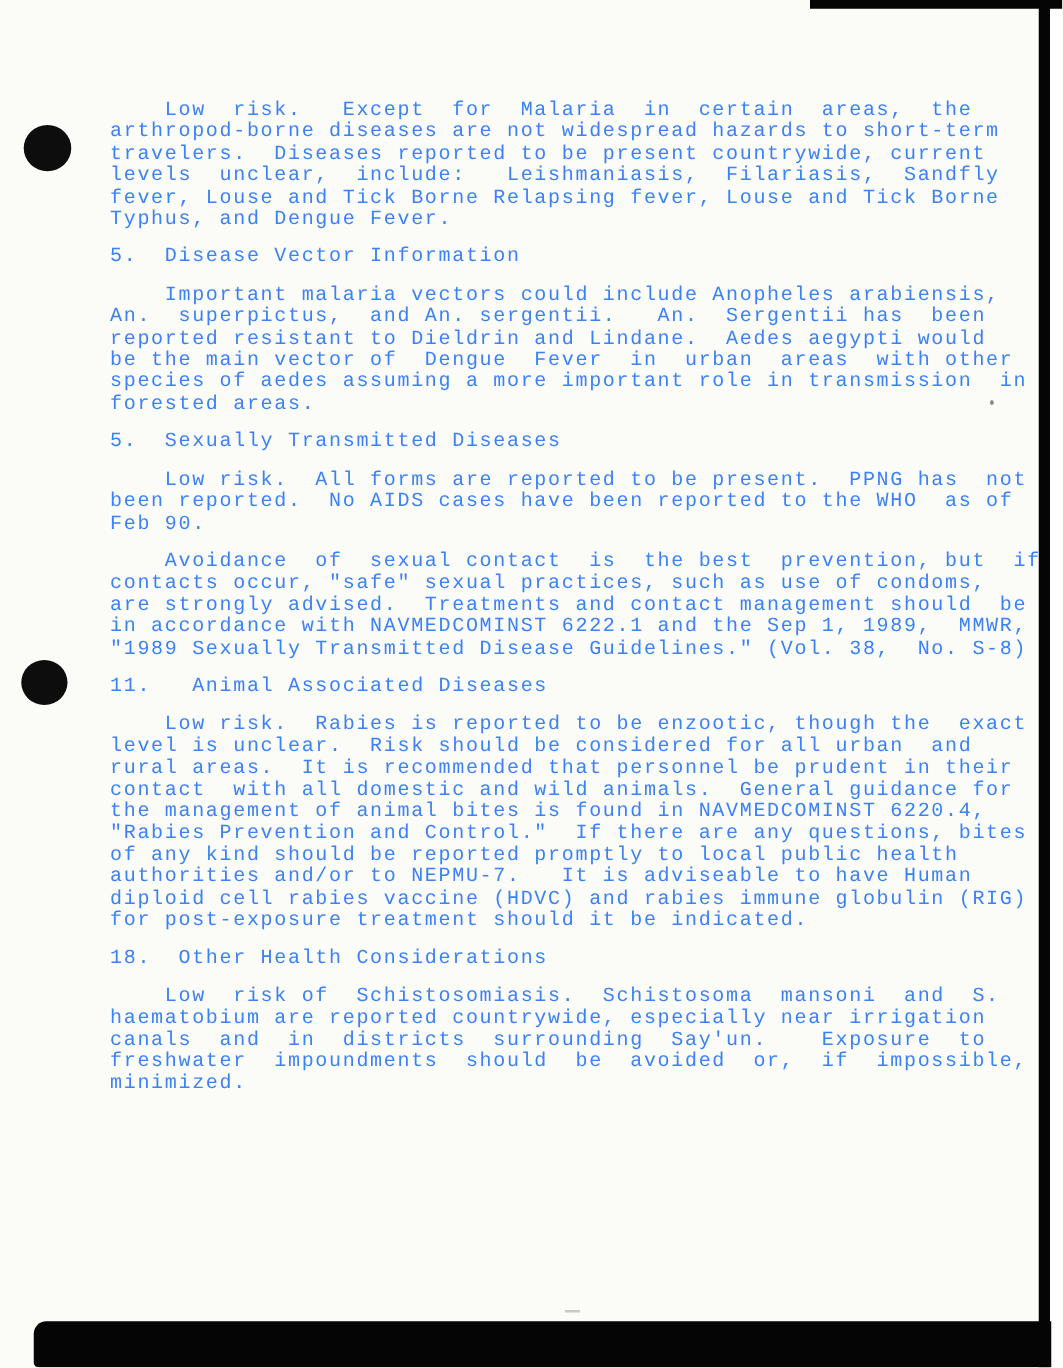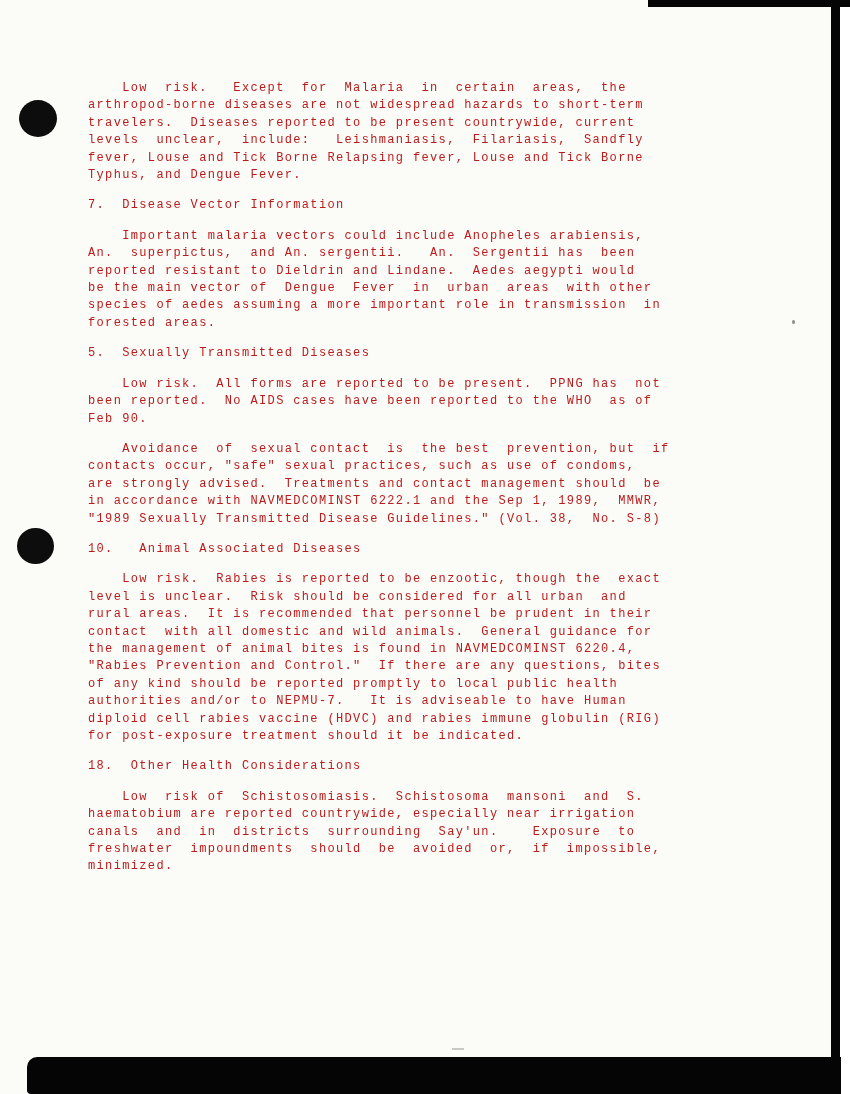--- a/index.html
+++ b/index.html
@@ -13,22 +13,22 @@
     height: 1094px;
     background: #fbfbf8;
     overflow: hidden;
     font-family: "Liberation Mono", "DejaVu Sans Mono", monospace;
   }
   .content {
     position: absolute;
     left: 88px;
     top: 80px;
     width: 700px;
-    color: #b91c1c;
-    font-size: 12px;
+    color: #3b82f6;
+    font-size: 16px;
     line-height: 17.4px;
     letter-spacing: 1.35px;
   }
   .block {
     white-space: pre;
     margin: 0 0 13px 0;
   }
   .scan-edge-right {
     position: absolute;
     left: 831px;
@@ -113,37 +113,37 @@
   <div class="speck-1"></div>
   <div class="speck-2"></div>
 
   <div class="content">
     <div class="block para">    Low  risk.   Except  for  Malaria  in  certain  areas,  the
 arthropod-borne diseases are not widespread hazards to short-term
 travelers.  Diseases reported to be present countrywide, current
 levels  unclear,  include:   Leishmaniasis,  Filariasis,  Sandfly
 fever, Louse and Tick Borne Relapsing fever, Louse and Tick Borne
 Typhus, and Dengue Fever.</div>
-    <div class="block heading">7.  Disease Vector Information</div>
+    <div class="block heading">5.  Disease Vector Information</div>
     <div class="block para">    Important malaria vectors could include Anopheles arabiensis,
 An.  superpictus,  and An. sergentii.   An.  Sergentii has  been
 reported resistant to Dieldrin and Lindane.  Aedes aegypti would
 be the main vector of  Dengue  Fever  in  urban  areas  with other
 species of aedes assuming a more important role in transmission  in
 forested areas.</div>
     <div class="block heading">5.  Sexually Transmitted Diseases</div>
     <div class="block para">    Low risk.  All forms are reported to be present.  PPNG has  not
 been reported.  No AIDS cases have been reported to the WHO  as of
 Feb 90.</div>
     <div class="block para">    Avoidance  of  sexual contact  is  the best  prevention, but  if
 contacts occur, "safe" sexual practices, such as use of condoms,
 are strongly advised.  Treatments and contact management should  be
 in accordance with NAVMEDCOMINST 6222.1 and the Sep 1, 1989,  MMWR,
 "1989 Sexually Transmitted Disease Guidelines." (Vol. 38,  No. S-8)</div>
-    <div class="block heading">10.   Animal Associated Diseases</div>
+    <div class="block heading">11.   Animal Associated Diseases</div>
     <div class="block para">    Low risk.  Rabies is reported to be enzootic, though the  exact
 level is unclear.  Risk should be considered for all urban  and
 rural areas.  It is recommended that personnel be prudent in their
 contact  with all domestic and wild animals.  General guidance for
 the management of animal bites is found in NAVMEDCOMINST 6220.4,
 "Rabies Prevention and Control."  If there are any questions, bites
 of any kind should be reported promptly to local public health
 authorities and/or to NEPMU-7.   It is adviseable to have Human
 diploid cell rabies vaccine (HDVC) and rabies immune globulin (RIG)
 for post-exposure treatment should it be indicated.</div>

